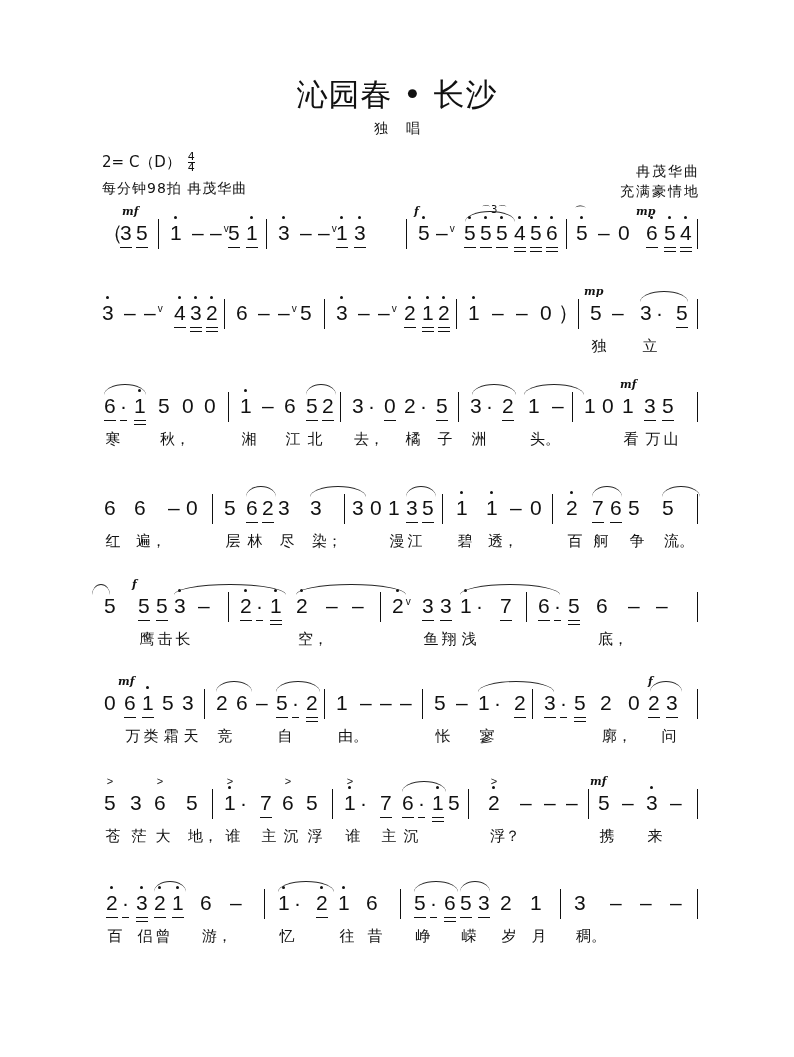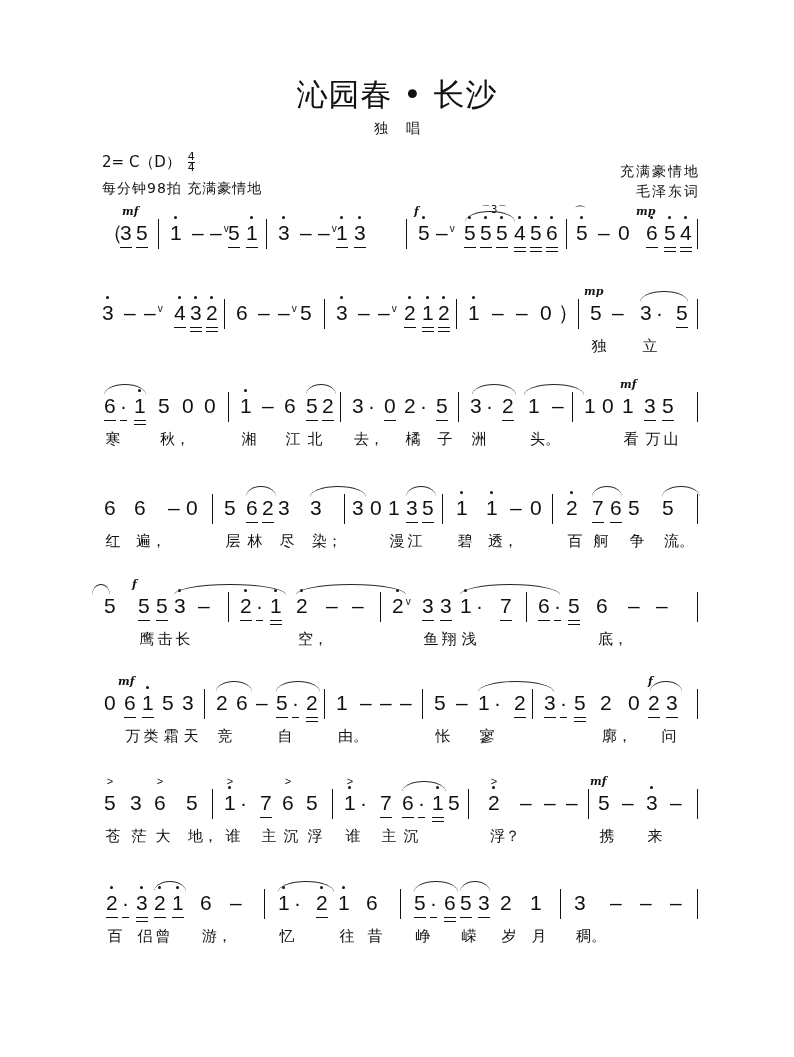--- a/index.html
+++ b/index.html
@@ -31,23 +31,23 @@
 
 <div class="title">沁园春 • 长沙</div>
 <div class="subtitle">独唱</div>
 <div class="key">
   <span>2= C（D）</span>
   <span class="frac">
     <span class="num">4</span>
     <span class="den">4</span>
   </span>
 </div>
-<div class="tempo">每分钟98拍  充满豪情地</div>
-<div class="credit" style="top:163px">充满豪情地</div>
-<div class="credit" style="top:183px">毛泽东词</div>
+<div class="tempo">每分钟98拍  冉茂华曲</div>
+<div class="credit" style="top:163px">冉茂华曲</div>
+<div class="credit" style="top:183px">充满豪情地</div>
 
 <div id="score">
     <div class="system" style="top: 205px;">
       <div class="tok" style="left: 2px;"><span>（</span></div>
       <div class="tok" style="left: 20px;"><span>3</span><div class="u1"></div></div>
       <div class="tok" style="left: 36px;"><span>5</span><div class="u1"></div></div>
       <div class="bar" style="left: 58px;"></div>
       <div class="tok" style="left: 70px;"><span>1</span><div class="dot-hi"></div></div>
       <div class="tok" style="left: 92px;"><span>–</span></div>
       <div class="tok" style="left: 110px;"><span>–</span><div class="breath">v</div></div>

